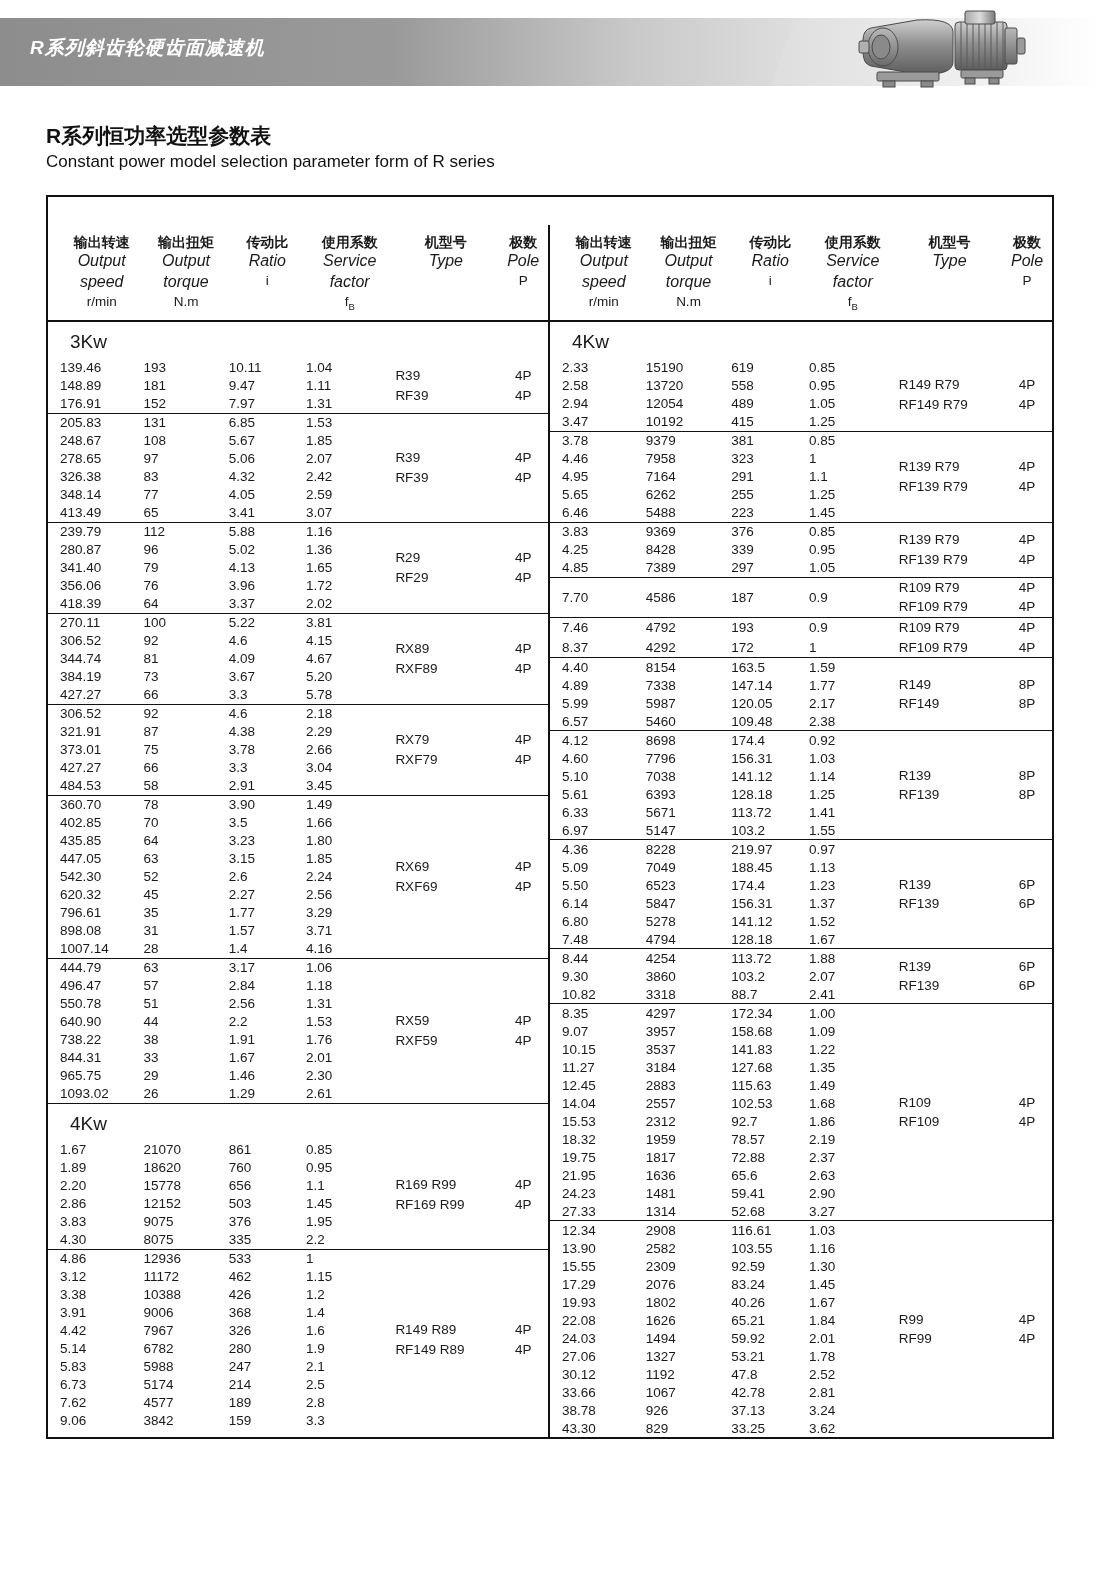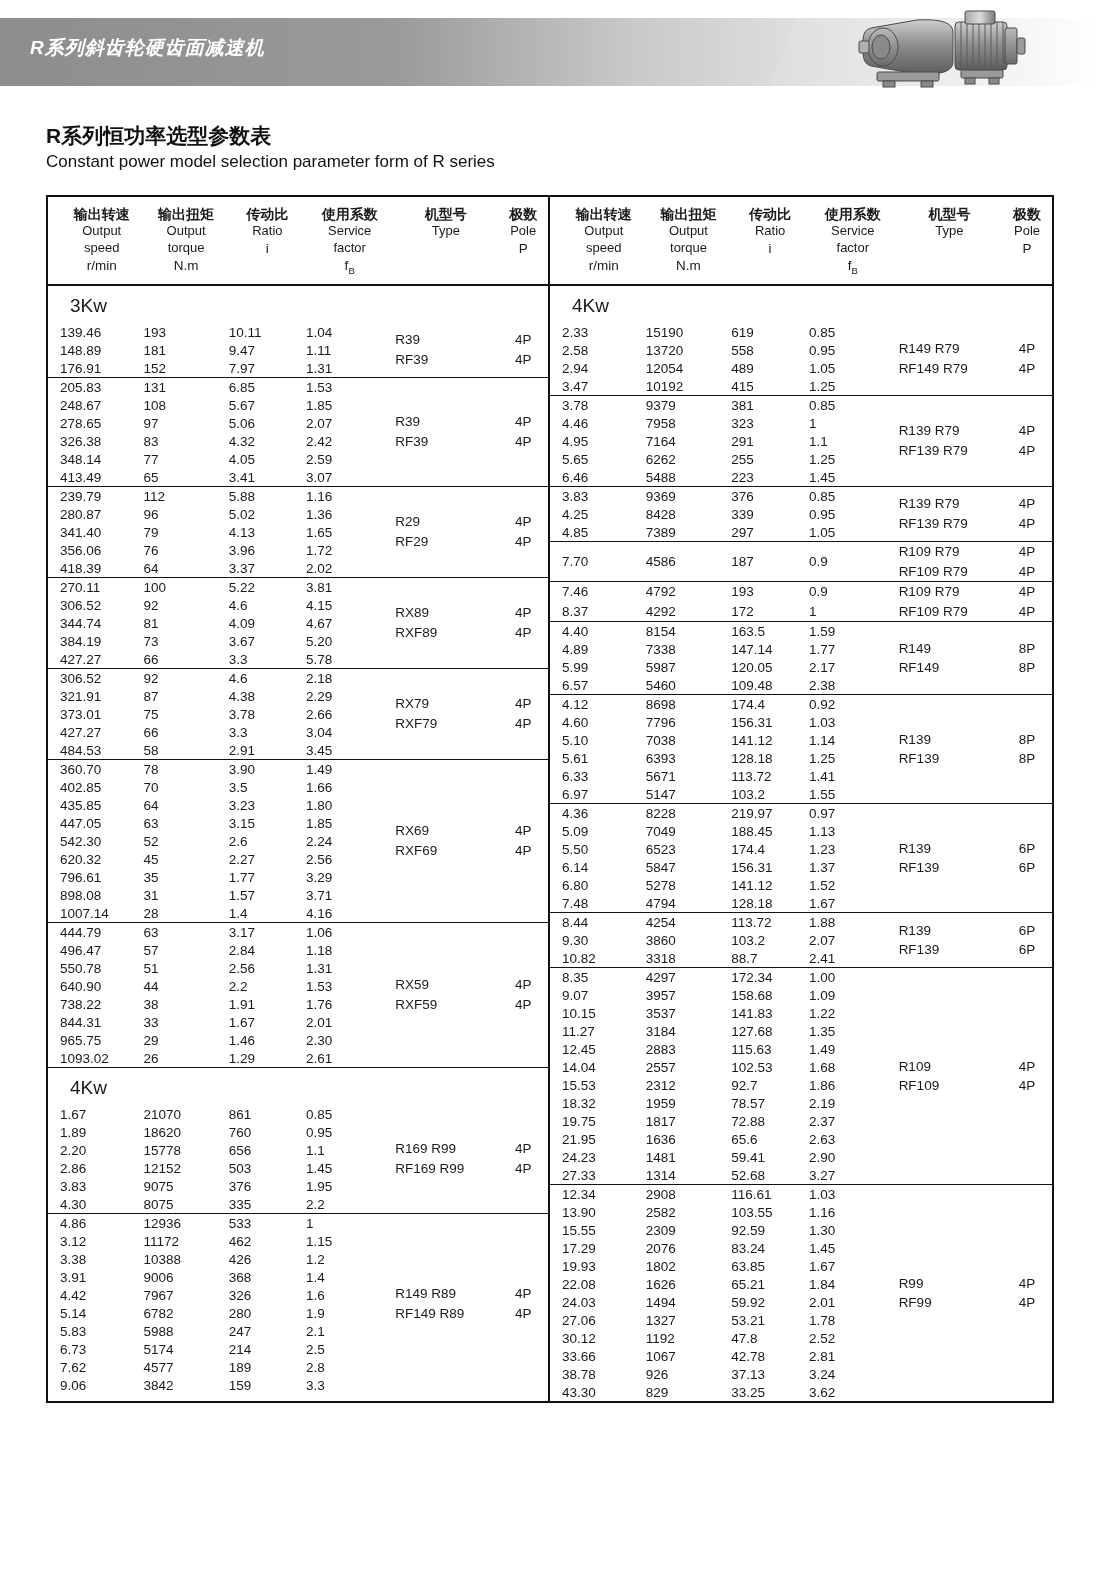--- a/index.html
+++ b/index.html
@@ -69,20 +69,21 @@
   
   .table-wrap {
     position:absolute;
     left: 46px; top: 195px;
     width: 1008px;
     border: 2px solid #111;
     display: flex;
   }
   .half {
     width: 504px;
+    margin-top: 28px;
   }
   .half.left { border-right: 2px solid #111; }
 
   table {
     border-collapse: collapse;
     width: 100%;
     font-size: 13.5px;
   }
   th, td {
     padding: 0;
@@ -94,21 +95,21 @@
   .hdr-row th {
     border-bottom: 2px solid #111;
     padding: 8px 0 7px 0;
     text-align: center;
     font-weight: bold;
     line-height: 1.3;
     font-size: 13.5px;
     vertical-align: top;
   }
   .hdr-cn { display:block; font-size: 14px; font-weight: bold; }
-  .hdr-en { display:block; font-size: 13px; font-weight: normal; }
+  .hdr-en { display:block; font-size: 16px; font-weight: normal; font-style: italic; }
   .hdr-unit { display:block; font-size: 13.5px; font-weight: normal; }
   .sub { font-size: 9.5px; vertical-align: sub; }
 
   
   .pw-row td {
     padding: 9px 0 6px 22px;
     font-size: 19px;
     font-weight: normal;
     border-bottom: none;
   }
@@ -1004,21 +1005,21 @@
           </tr>
           <tr>
             <td class="num c1">17.29</td>
             <td class="num c2">2076</td>
             <td class="num c3">83.24</td>
             <td class="num c4">1.45</td>
           </tr>
           <tr>
             <td class="num c1">19.93</td>
             <td class="num c2">1802</td>
-            <td class="num c3">63.85</td>
+            <td class="num c3">40.26</td>
             <td class="num c4">1.67</td>
           </tr>
           <tr>
             <td class="num c1">22.08</td>
             <td class="num c2">1626</td>
             <td class="num c3">65.21</td>
             <td class="num c4">1.84</td>
           </tr>
           <tr>
             <td class="num c1">24.03</td>

